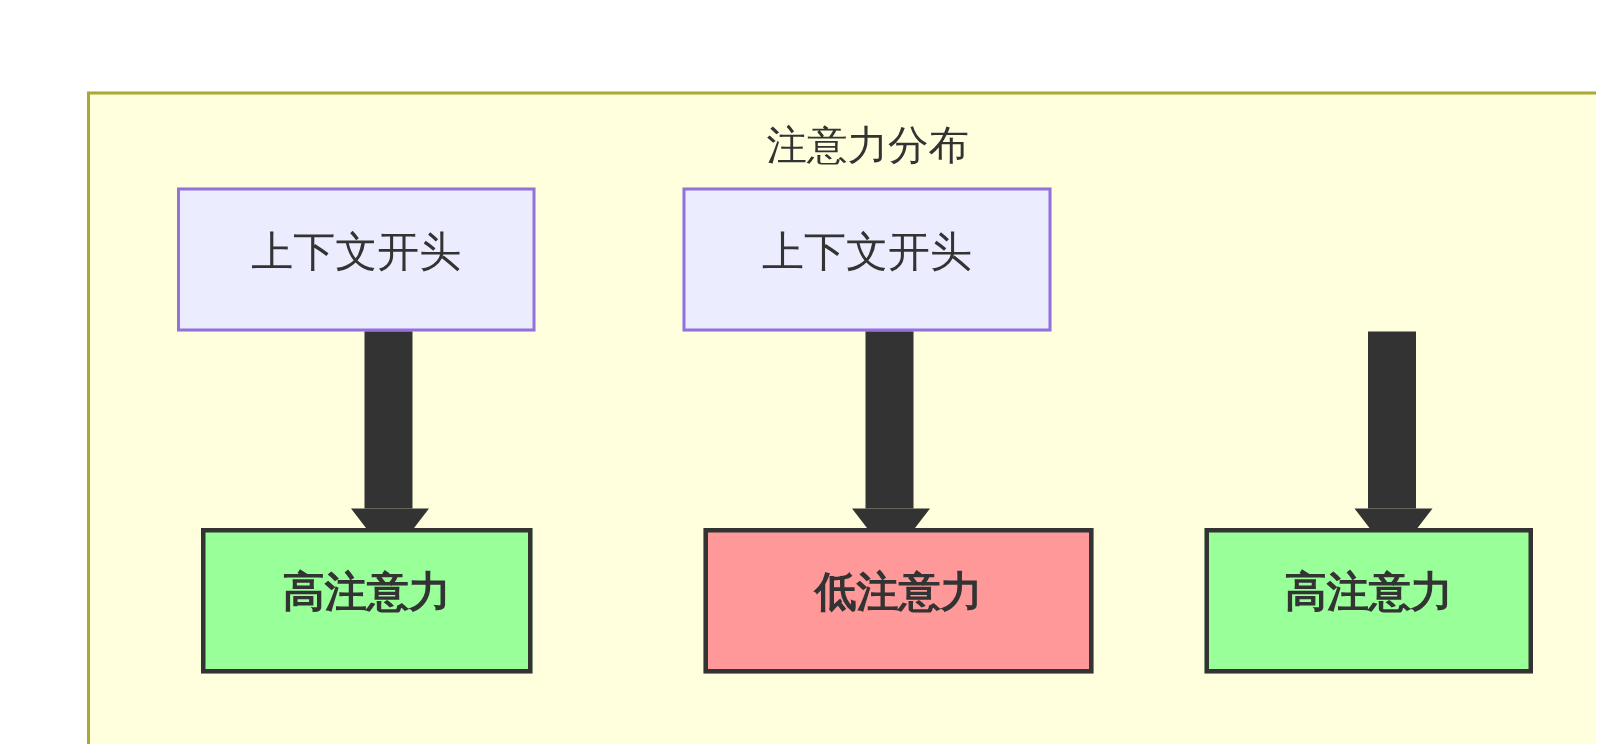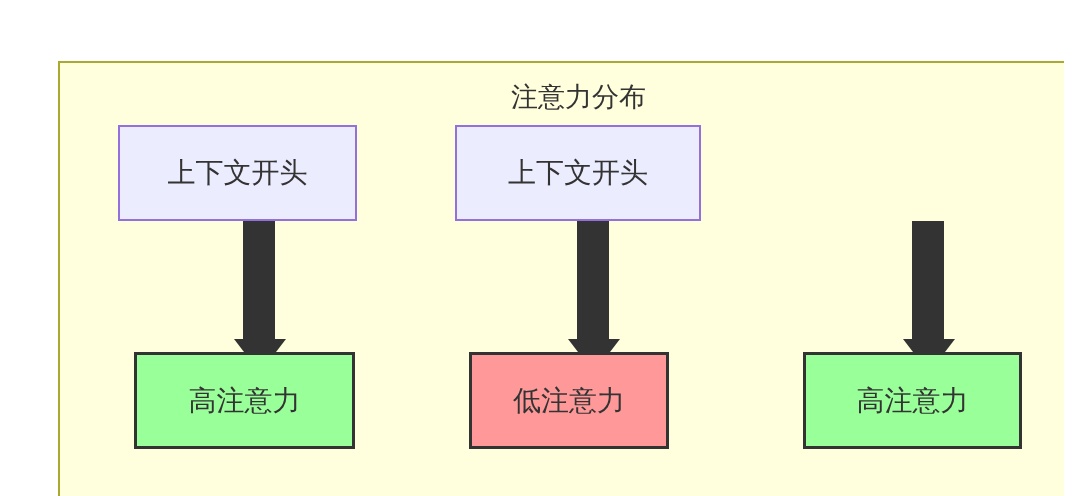--- a/index.html
+++ b/index.html
@@ -41,43 +41,44 @@
     left:0;
     width:100%;
     text-align:center;
     font-size:27px;
     line-height:30px;
     color:var(--text);
   }
   .node{
     position:absolute;
     display:flex;
-    align-items:center;
+    align-items:flex-end;
     justify-content:center;
     font-size:28px;
     color:var(--text);
   }
   .node-top{
     top:62px;
     height:96px;
     background:var(--node-bg);
     border:2px solid var(--node-border);
   }
   .n1{left:58px;width:239px;}
   .n2{left:395px;width:246px;}
   .n3{left:730px;width:248px;}
   .node-bottom{
     top:289px;
     height:97px;
     border:3px solid var(--attention-border);
+    font-weight:bold;
   }
   .node-bottom.high{background:var(--high-attention-bg);}
   .node-bottom.low{background:var(--low-attention-bg);}
   .b1{left:74px;width:221px;}
-  .b2{left:409px;width:200px;}
+  .b2{left:409px;width:260px;}
   .b3{left:743px;width:219px;}
   .arrow-shaft{
     position:absolute;
     top:158px;
     width:2px;
     height:118px;
     background:var(--arrow);
   }
   .s1{left:183px;}
   .s2{left:517px;}

